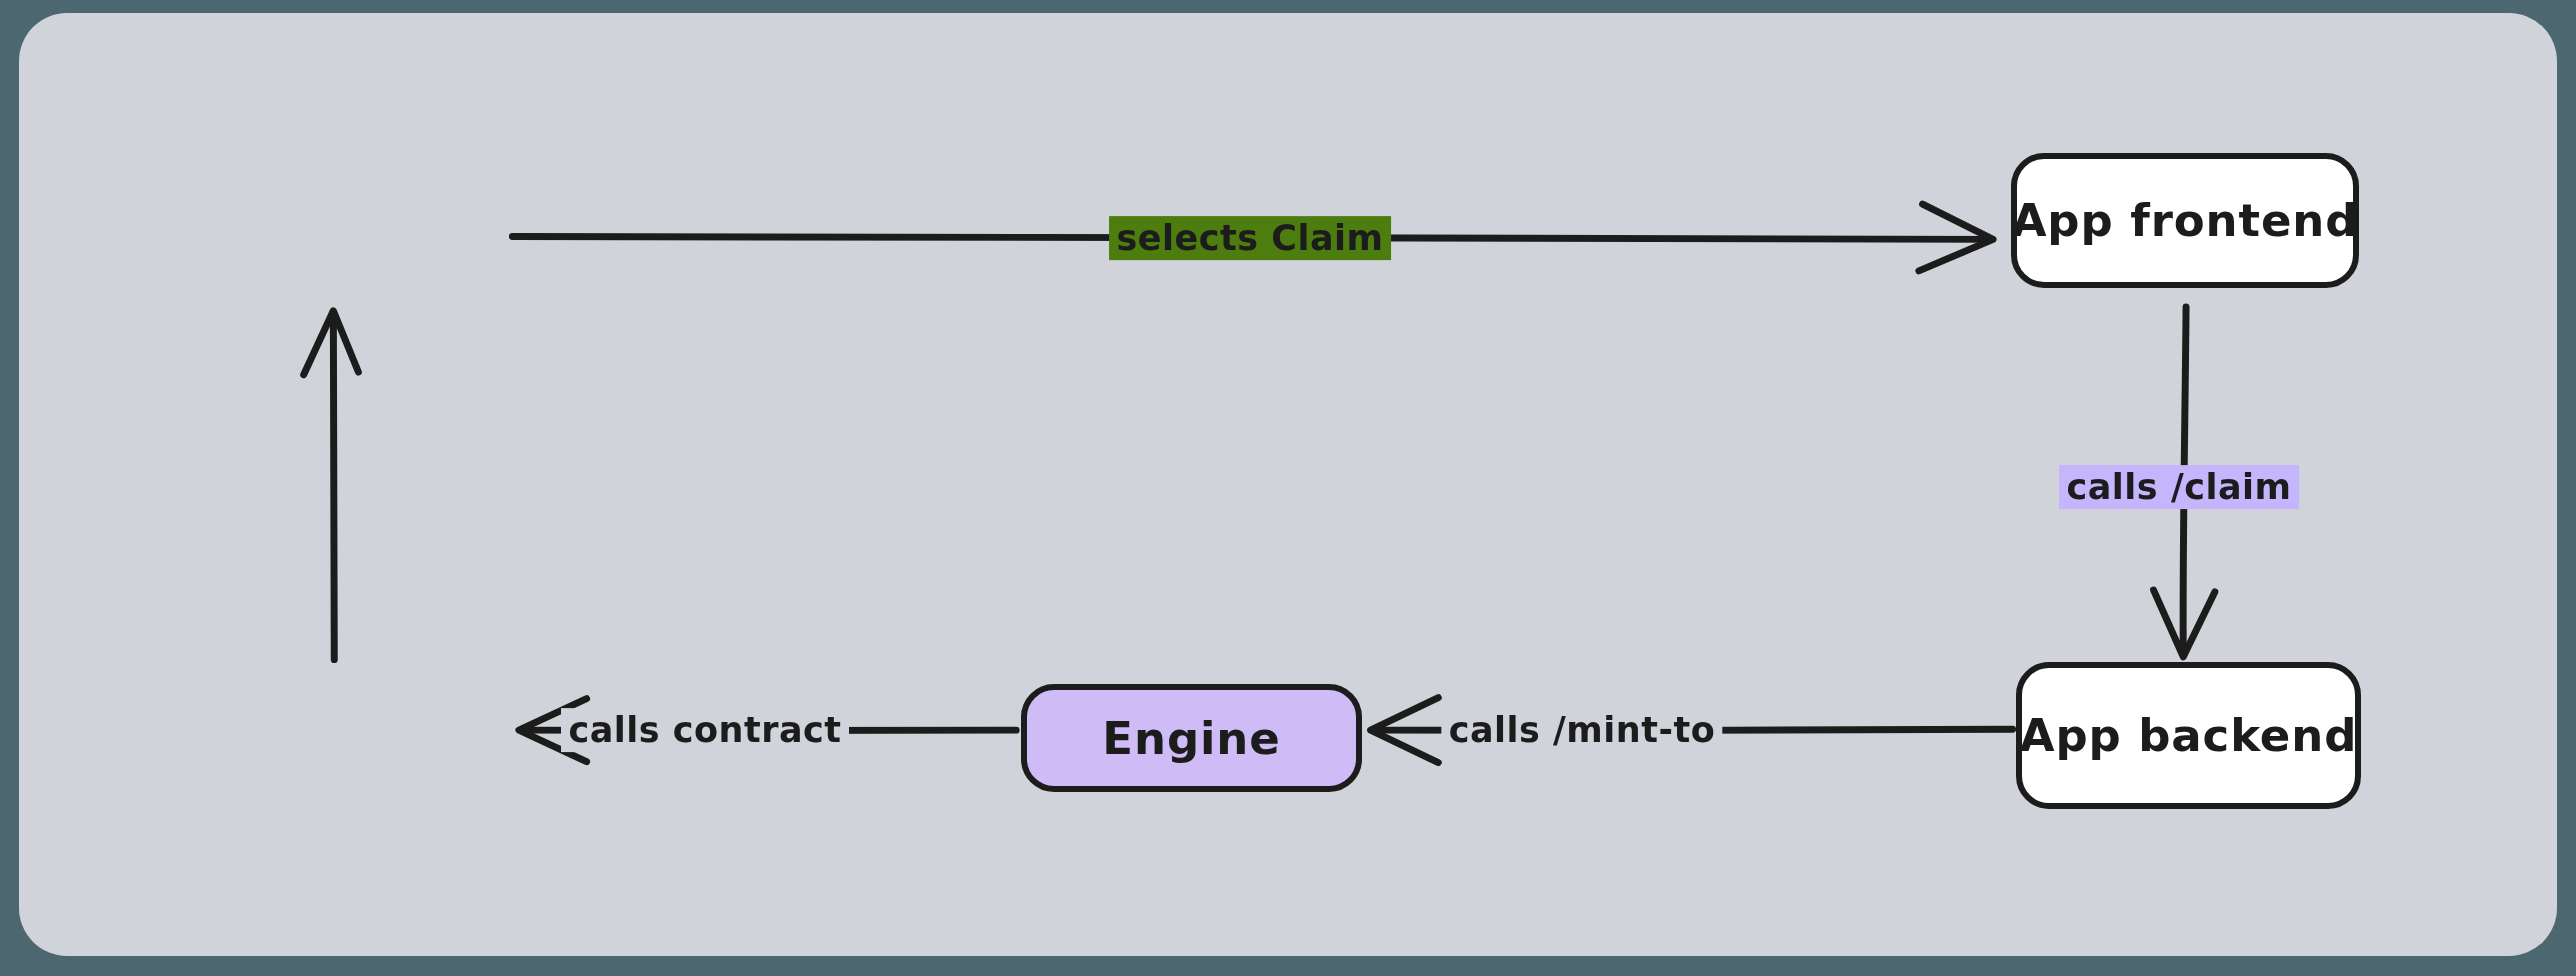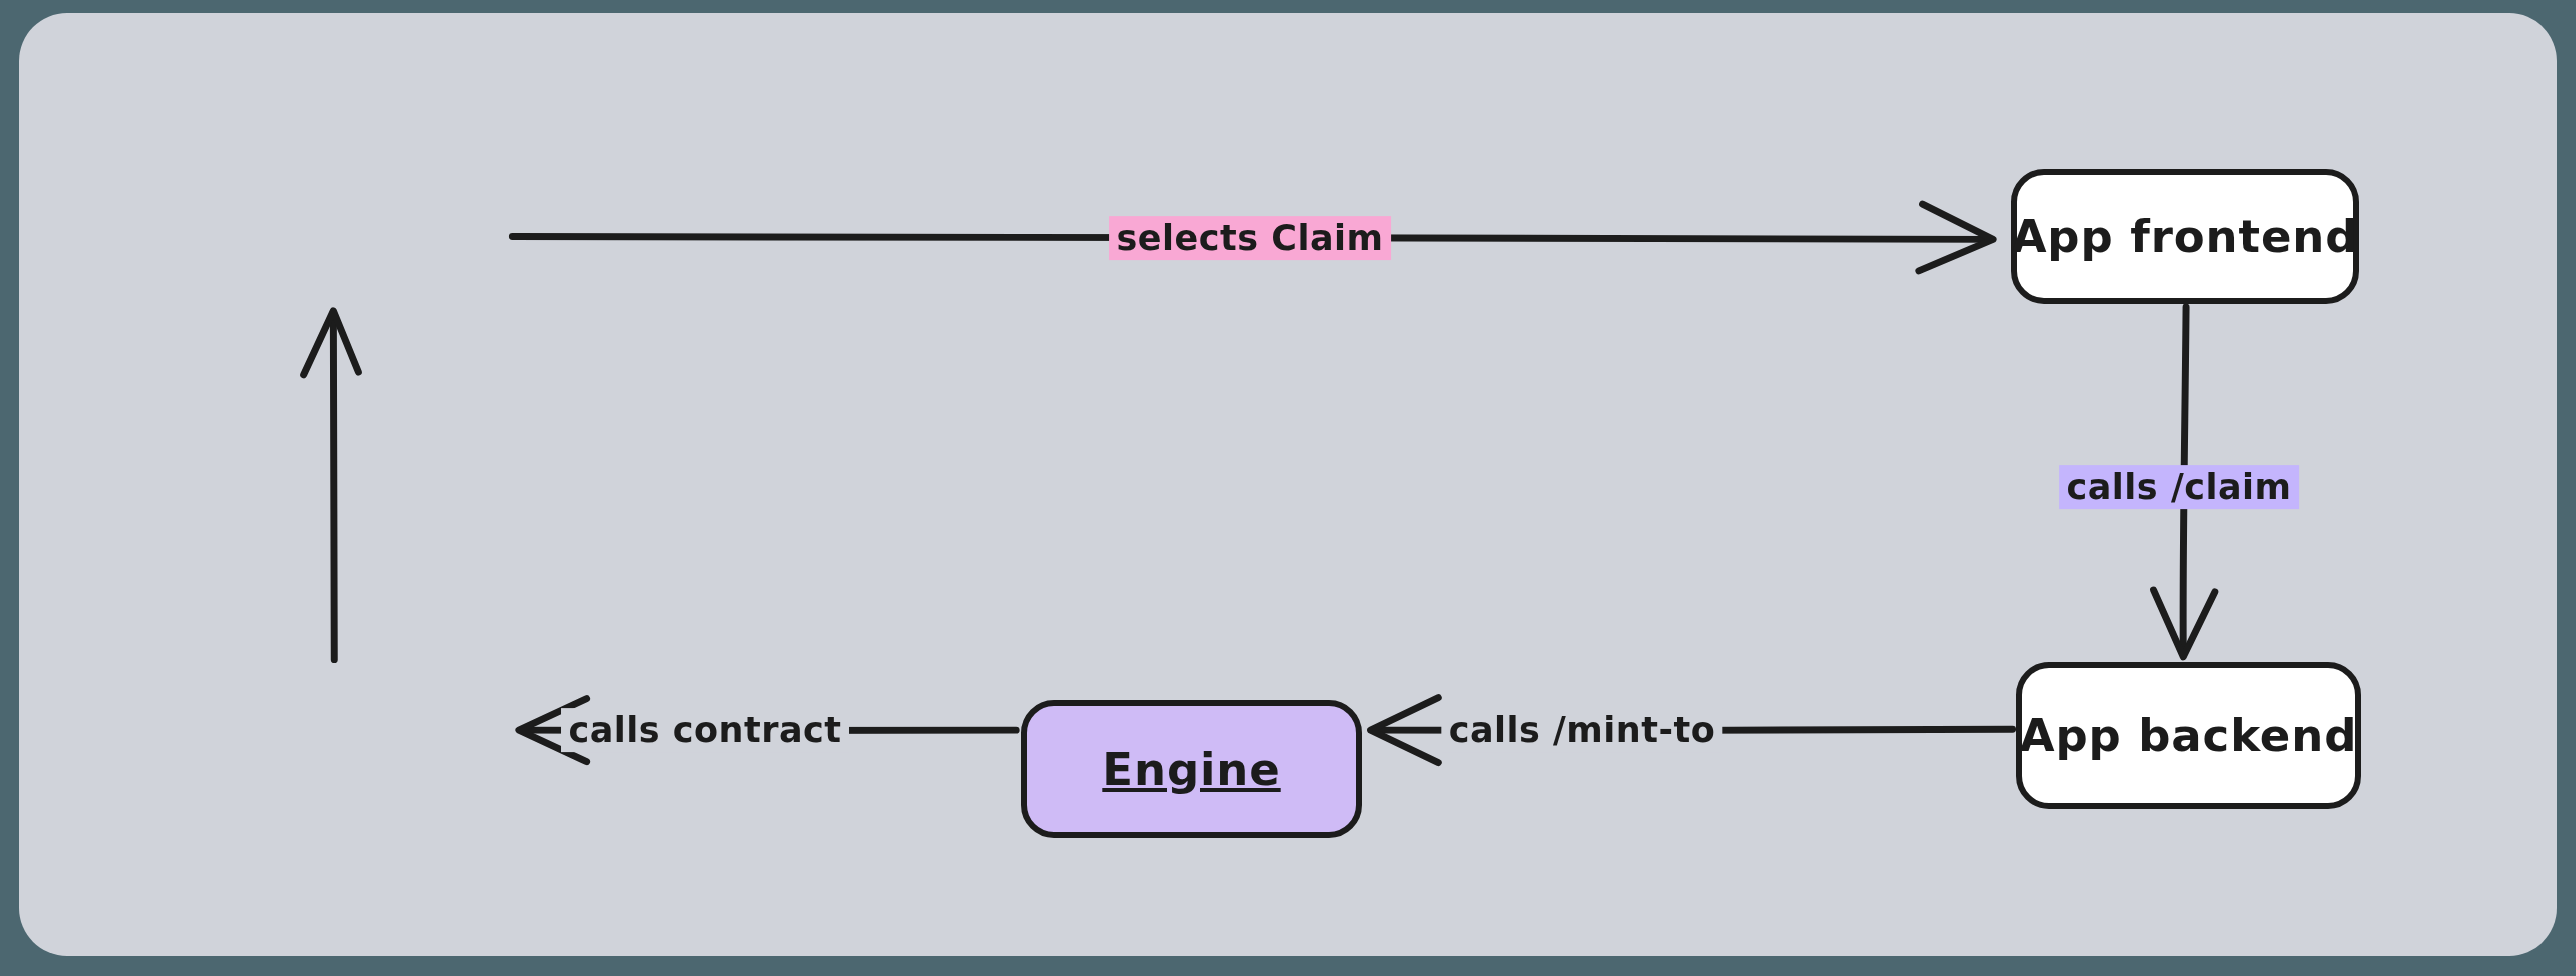--- a/index.html
+++ b/index.html
@@ -48,23 +48,23 @@
     border-radius: 33px;
     box-sizing: border-box;
     background: #ffffff;
     color: #1c1c1c;
     font-size: 45px;
     font-weight: bold;
     letter-spacing: 0.9px;
     white-space: nowrap;
   }
   .node-user      { left: 160px;  top: 170px; width: 349px; height: 134px; }
-  .node-frontend  { left: 2011px; top: 169px; width: 348px; height: 135px; }
+  .node-frontend  { left: 2011px; top: 153px; width: 348px; height: 135px; }
   .node-backend   { left: 2016px; top: 662px; width: 345px; height: 147px; }
-  .node-engine    { left: 1021px; top: 700px; width: 341px; height: 138px; text-decoration: underline; }
+  .node-engine    { left: 1021px; top: 684px; width: 341px; height: 108px; }
   .node-blockchain{ left: 167px;  top: 663px; width: 345px; height: 136px; }
   .edge-label {
     position: absolute;
     transform: translate(-50%, -50%);
     background: #d0d3da;
     color: #1c1c1c;
     font-size: 35px;
     font-weight: bold;
     padding: 1.9px 7.4px;
     white-space: nowrap;
@@ -113,21 +113,21 @@
 
   <div class="node node-backend" style="background-color: rgb(255, 255, 255);">
     <span>App backend</span>
   </div>
 
   <div class="node node-engine" style="background-color: rgb(207, 187, 246);">
     <span>Engine</span>
   </div>
 
 
-  <div class="edge-label lbl-selects-claim" style="background-color: #f9a8d4;">selects Claim</div>
+  <div class="edge-label lbl-selects-claim" style="background-color: #4d7c0f;">selects Claim</div>
 
   <div class="edge-label lbl-calls-claim" style="background-color: #c4b5fd;">calls /claim</div>
 
   <div class="edge-label lbl-calls-contract" style="background-color: rgb(208, 211, 218);">calls contract</div>
 
   <div class="edge-label lbl-calls-mint-to" style="background-color: rgb(208, 211, 218);">calls /mint-to</div>
 
 
 </div>
 

